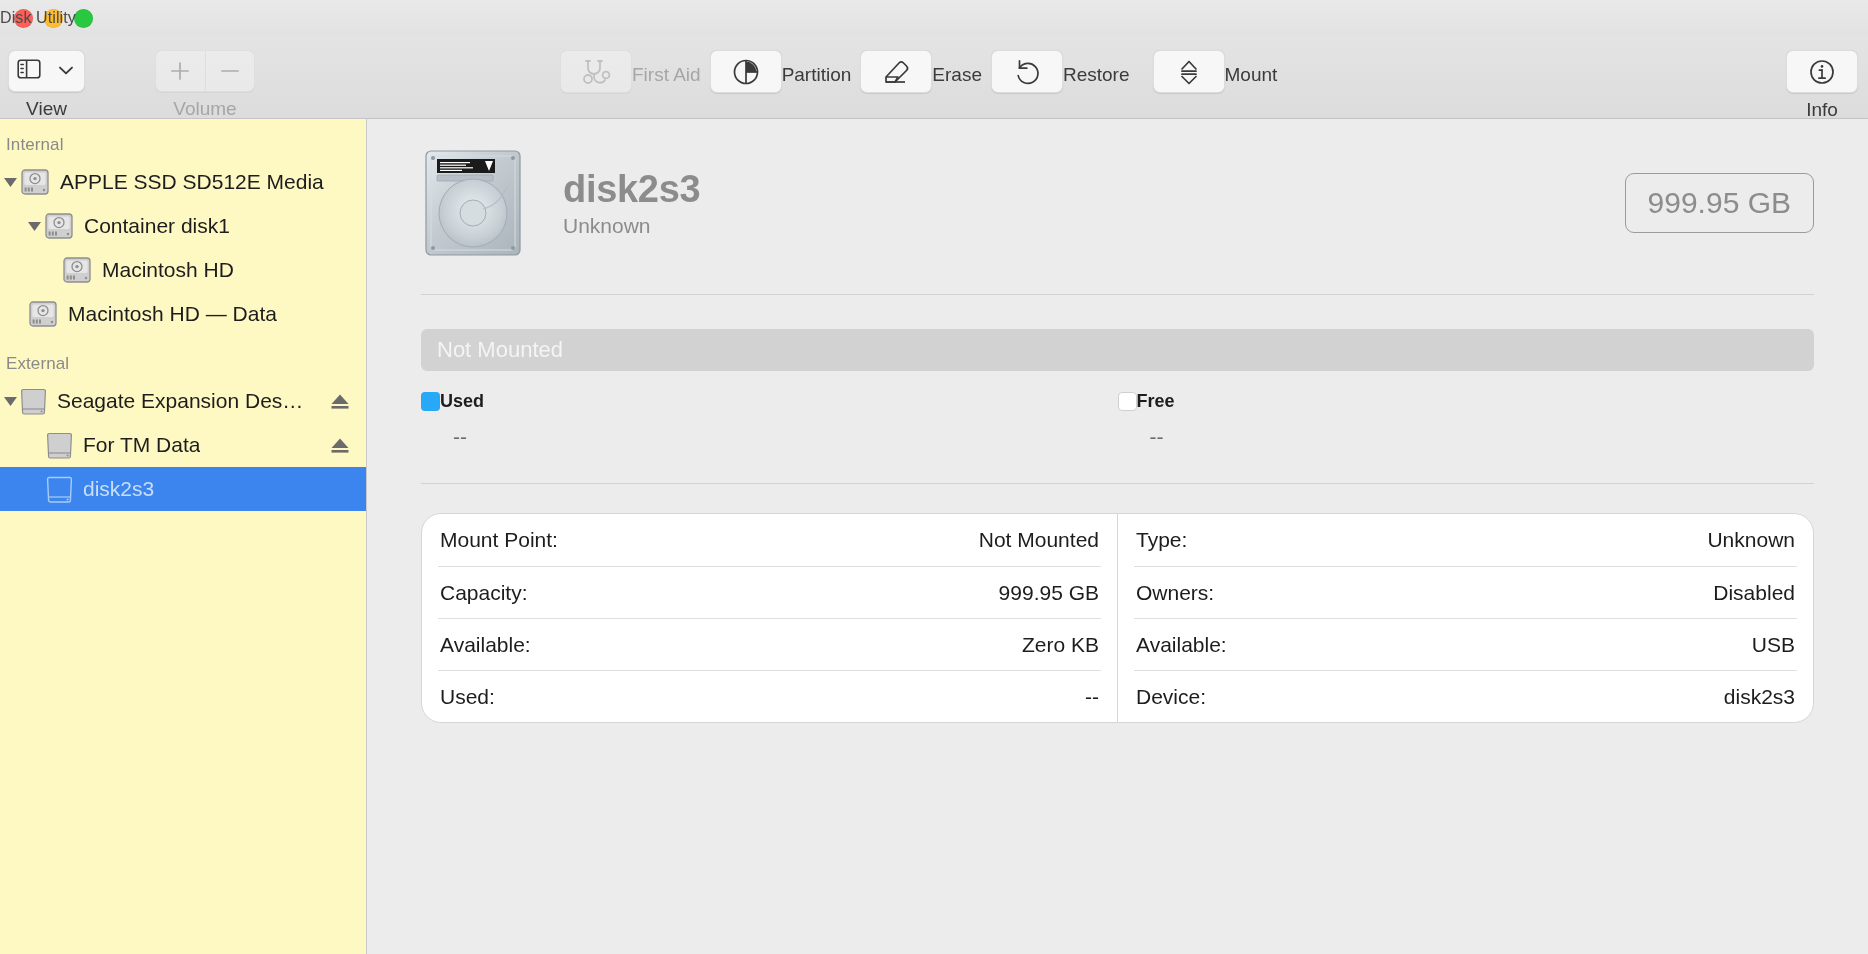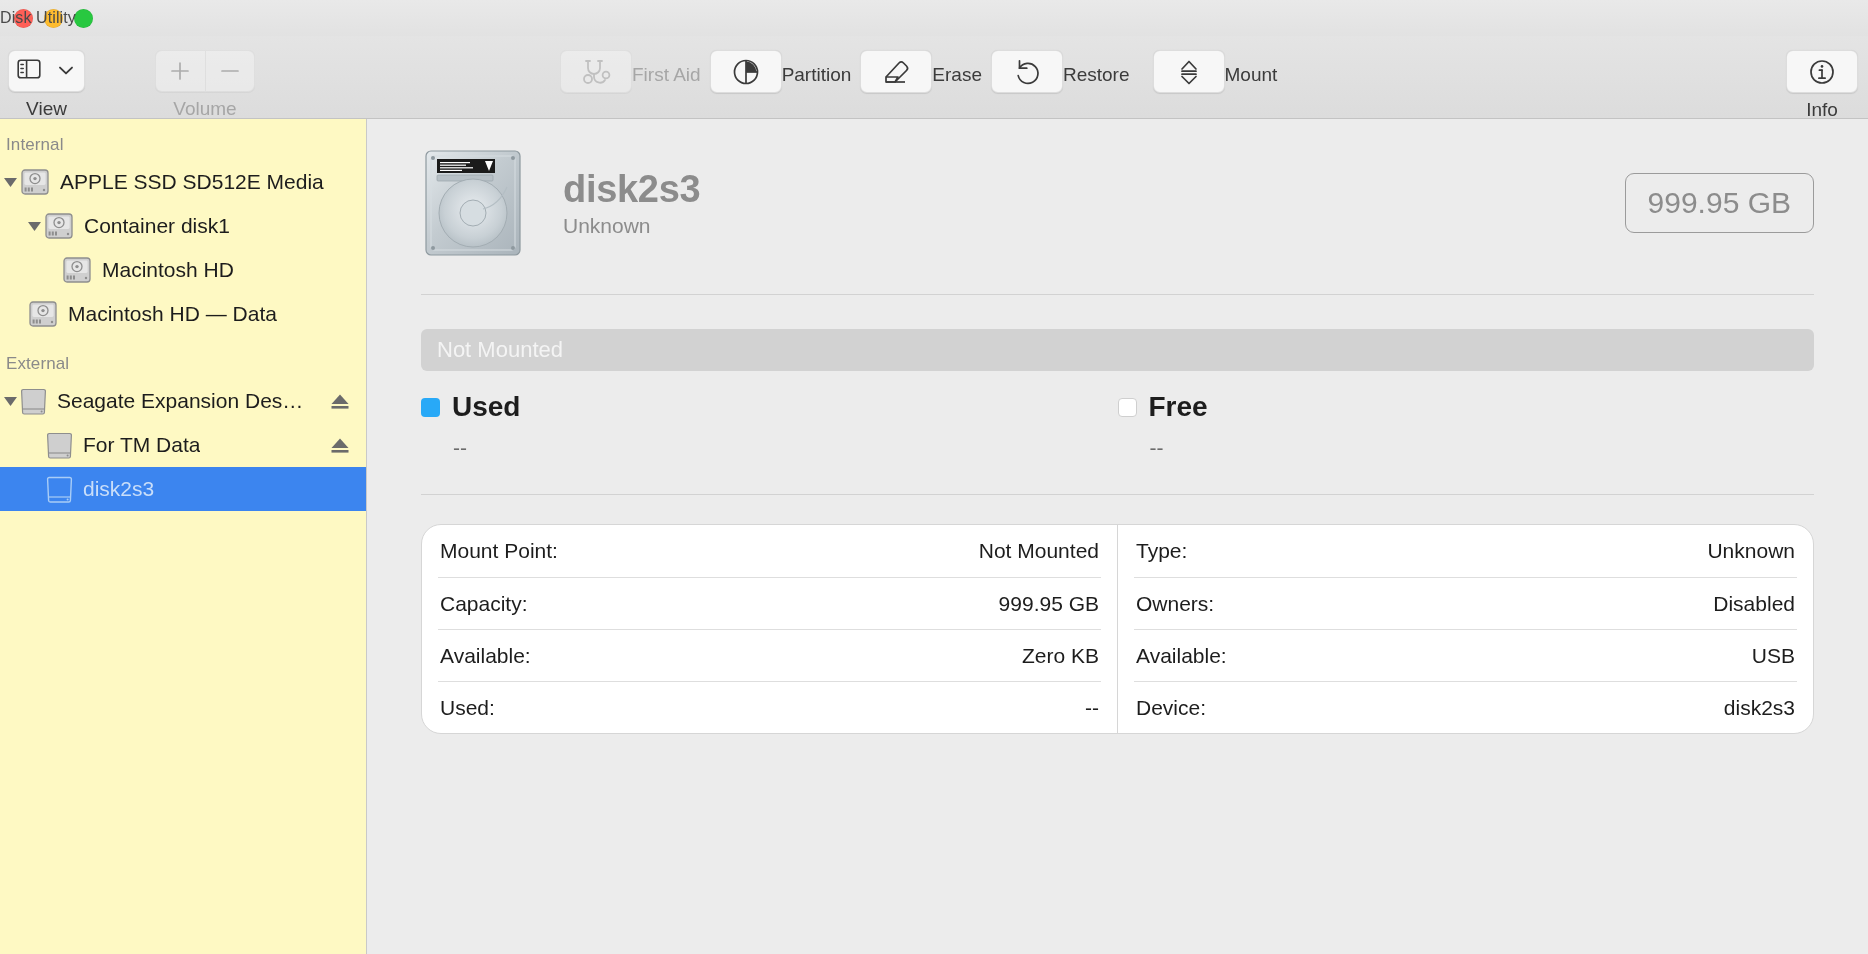--- a/index.html
+++ b/index.html
@@ -126,21 +126,21 @@
   .usage-bar {
     margin-top: 34px; height: 42px; border-radius: 6px;
     background: #d2d2d2; display: flex; align-items: center;
     padding-left: 16px; color: #f4f4f4; font-size: 22px;
   }
   .legend { display: flex; margin-top: 20px; }
   .legend-col { flex: 1 1 0; }
   .legend-head { display: flex; align-items: center; }
   .swatch { width: 19px; height: 19px; border-radius: 4px; flex: 0 0 19px; }
   .swatch.free { background: #ffffff; border: .5px solid #cfcfcf; }
-  .legend-name { margin-left: 12px; font-size: 28px; font-weight: bold; color: #1d1d1d; }
+  .legend-name { font-size: 18px; font-weight: bold; color: #1d1d1d; }
   .legend-val { margin-top: 13px; margin-left: 32px; font-size: 21px; color: #6b6b6b; }
 
   .rule2 { height: 1px; background: #d2d2d2; margin: 34px 54px 0 54px; }
 
   .details {
     margin: 29px 54px 0 54px; background: #ffffff;
     border: 1px solid #d6d6d6; border-radius: 20px;
     display: flex; padding: 0 0 0 0;
   }
   .det-col { flex: 1 1 0; padding: 0 16px; }

